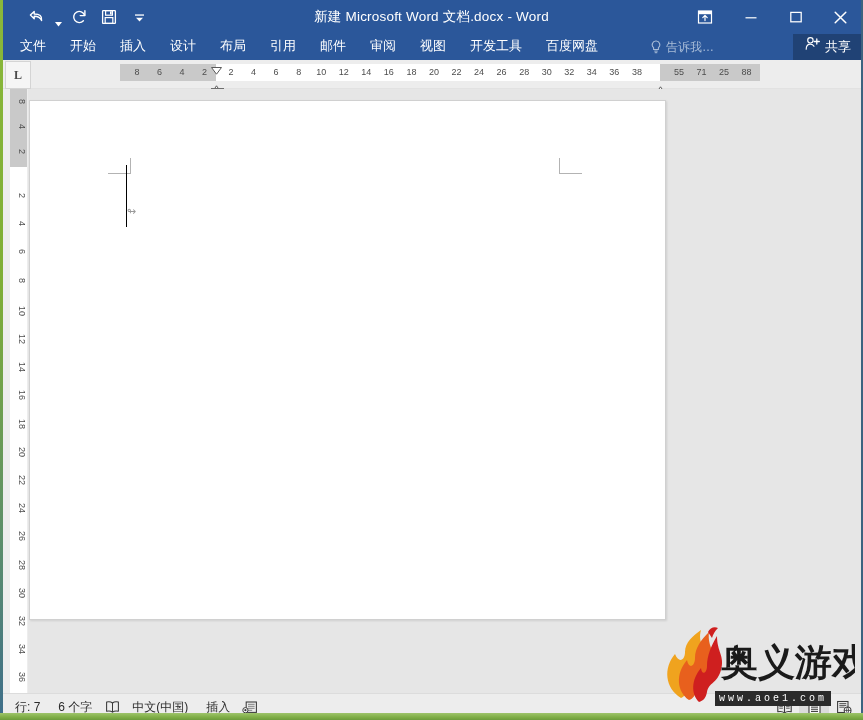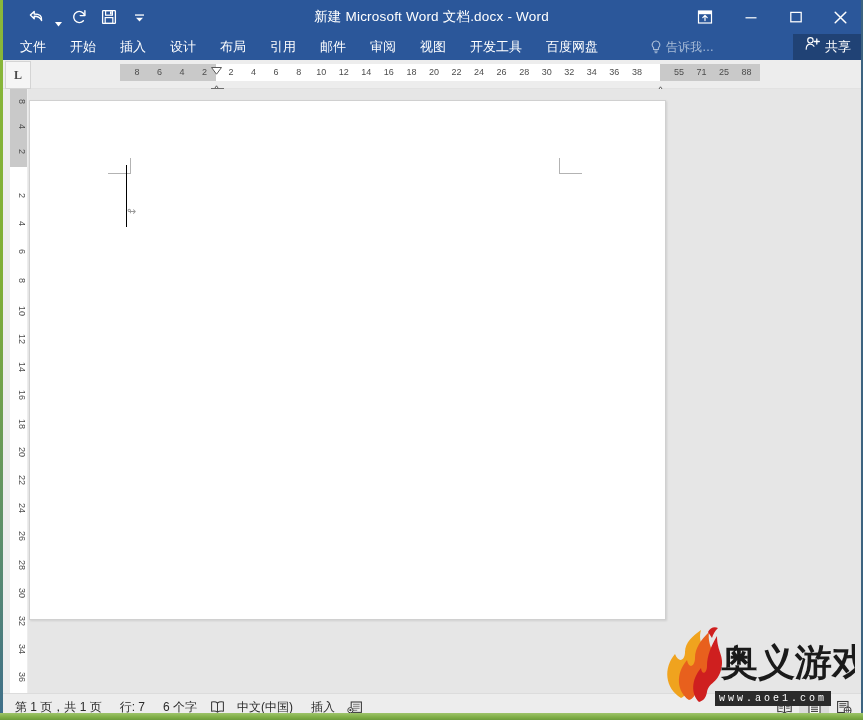--- a/index.html
+++ b/index.html
@@ -24,21 +24,21 @@
   .qat-btn{width:30px;height:26px;display:flex;align-items:center;justify-content:center;color:#ffffff;cursor:default;}
   .qat-btn svg{display:block;}
   .qat-caret{width:12px;height:26px;display:flex;align-items:flex-end;justify-content:center;padding-bottom:6px;}
   .title-text{position:absolute;left:0;right:0;top:0;height:34px;line-height:34px;text-align:center;color:#fff;font-size:13.5px;letter-spacing:.2px;pointer-events:none;}
   .wincontrols{position:absolute;right:0;top:0;height:34px;display:flex;align-items:center;}
   .wc{width:45px;height:34px;display:flex;align-items:center;justify-content:center;color:#fff;}
   .wc.ribbondisp{width:46px;}
 
   
   .tabstrip{height:26px;background:#2b579a;position:relative;flex:0 0 auto;}
-  .tabs{position:absolute;left:10px;top:0;height:26px;display:flex;align-items:center;}
+  .tabs{position:absolute;left:10px;top:0;height:26px;display:flex;align-items:center;font-family:Liberation Mono, monospace;}
   .tab{color:#ffffff;font-size:13px;padding:0 12px;height:26px;line-height:26px;cursor:default;white-space:nowrap;}
   .tab:first-child{padding-left:10px;}
   .tellme{position:absolute;left:650px;top:0;height:26px;display:flex;align-items:center;color:#a9bdd8;font-size:12px;gap:4px;}
   .tellme .bulb{display:inline-block;width:12px;height:14px;}
   .right-tools{position:absolute;right:0;top:0;height:26px;display:flex;align-items:center;}
   .signin{color:#fff;font-size:13px;padding:0 10px;height:26px;line-height:26px;margin-top:40px;}
   .share{background:#204275;color:#fff;font-size:13px;height:26px;line-height:26px;padding:0 12px 0 12px;display:flex;align-items:center;gap:4px;}
 
   
   .rulerrow{height:28px;background:#ededed;position:relative;flex:0 0 auto;display:flex;border-bottom:1px solid #e2e2e2;}
@@ -281,21 +281,20 @@
         </div>
 
         <div class="caret" style="left:96px;top:64px;height:62px;"></div>
         <div class="pilcrow" style="left:97px;top:104px;">↬</div>
       </div>
     </div>
   </div>
 
   <div class="statusbar">
     <div class="sb-left">
-      <div class="sb-item">第 1 页，共 1 页</div>
       <div class="sb-item">行: 7</div>
       <div class="sb-item">6 个字</div>
       <div class="sb-icon" title="校对">
         <svg width="15" height="14" viewBox="0 0 15 14" aria-hidden="true">
           <path d="M7.5 3.0 C6.0 1.7 3.6 1.5 1.6 2.0 L1.6 11.2 C3.6 10.7 6.0 10.9 7.5 12.2 C9.0 10.9 11.4 10.7 13.4 11.2 L13.4 2.0 C11.4 1.5 9.0 1.7 7.5 3.0 Z" fill="none" stroke="#3a3a3a" stroke-width="1.05" stroke-linejoin="round"></path>
           <path d="M7.5 3.0 L7.5 12.2" stroke="#3a3a3a" stroke-width="1.05"></path>
         </svg>
       </div>
       <div class="sb-item">中文(中国)</div>
       <div class="sb-item">插入</div>

